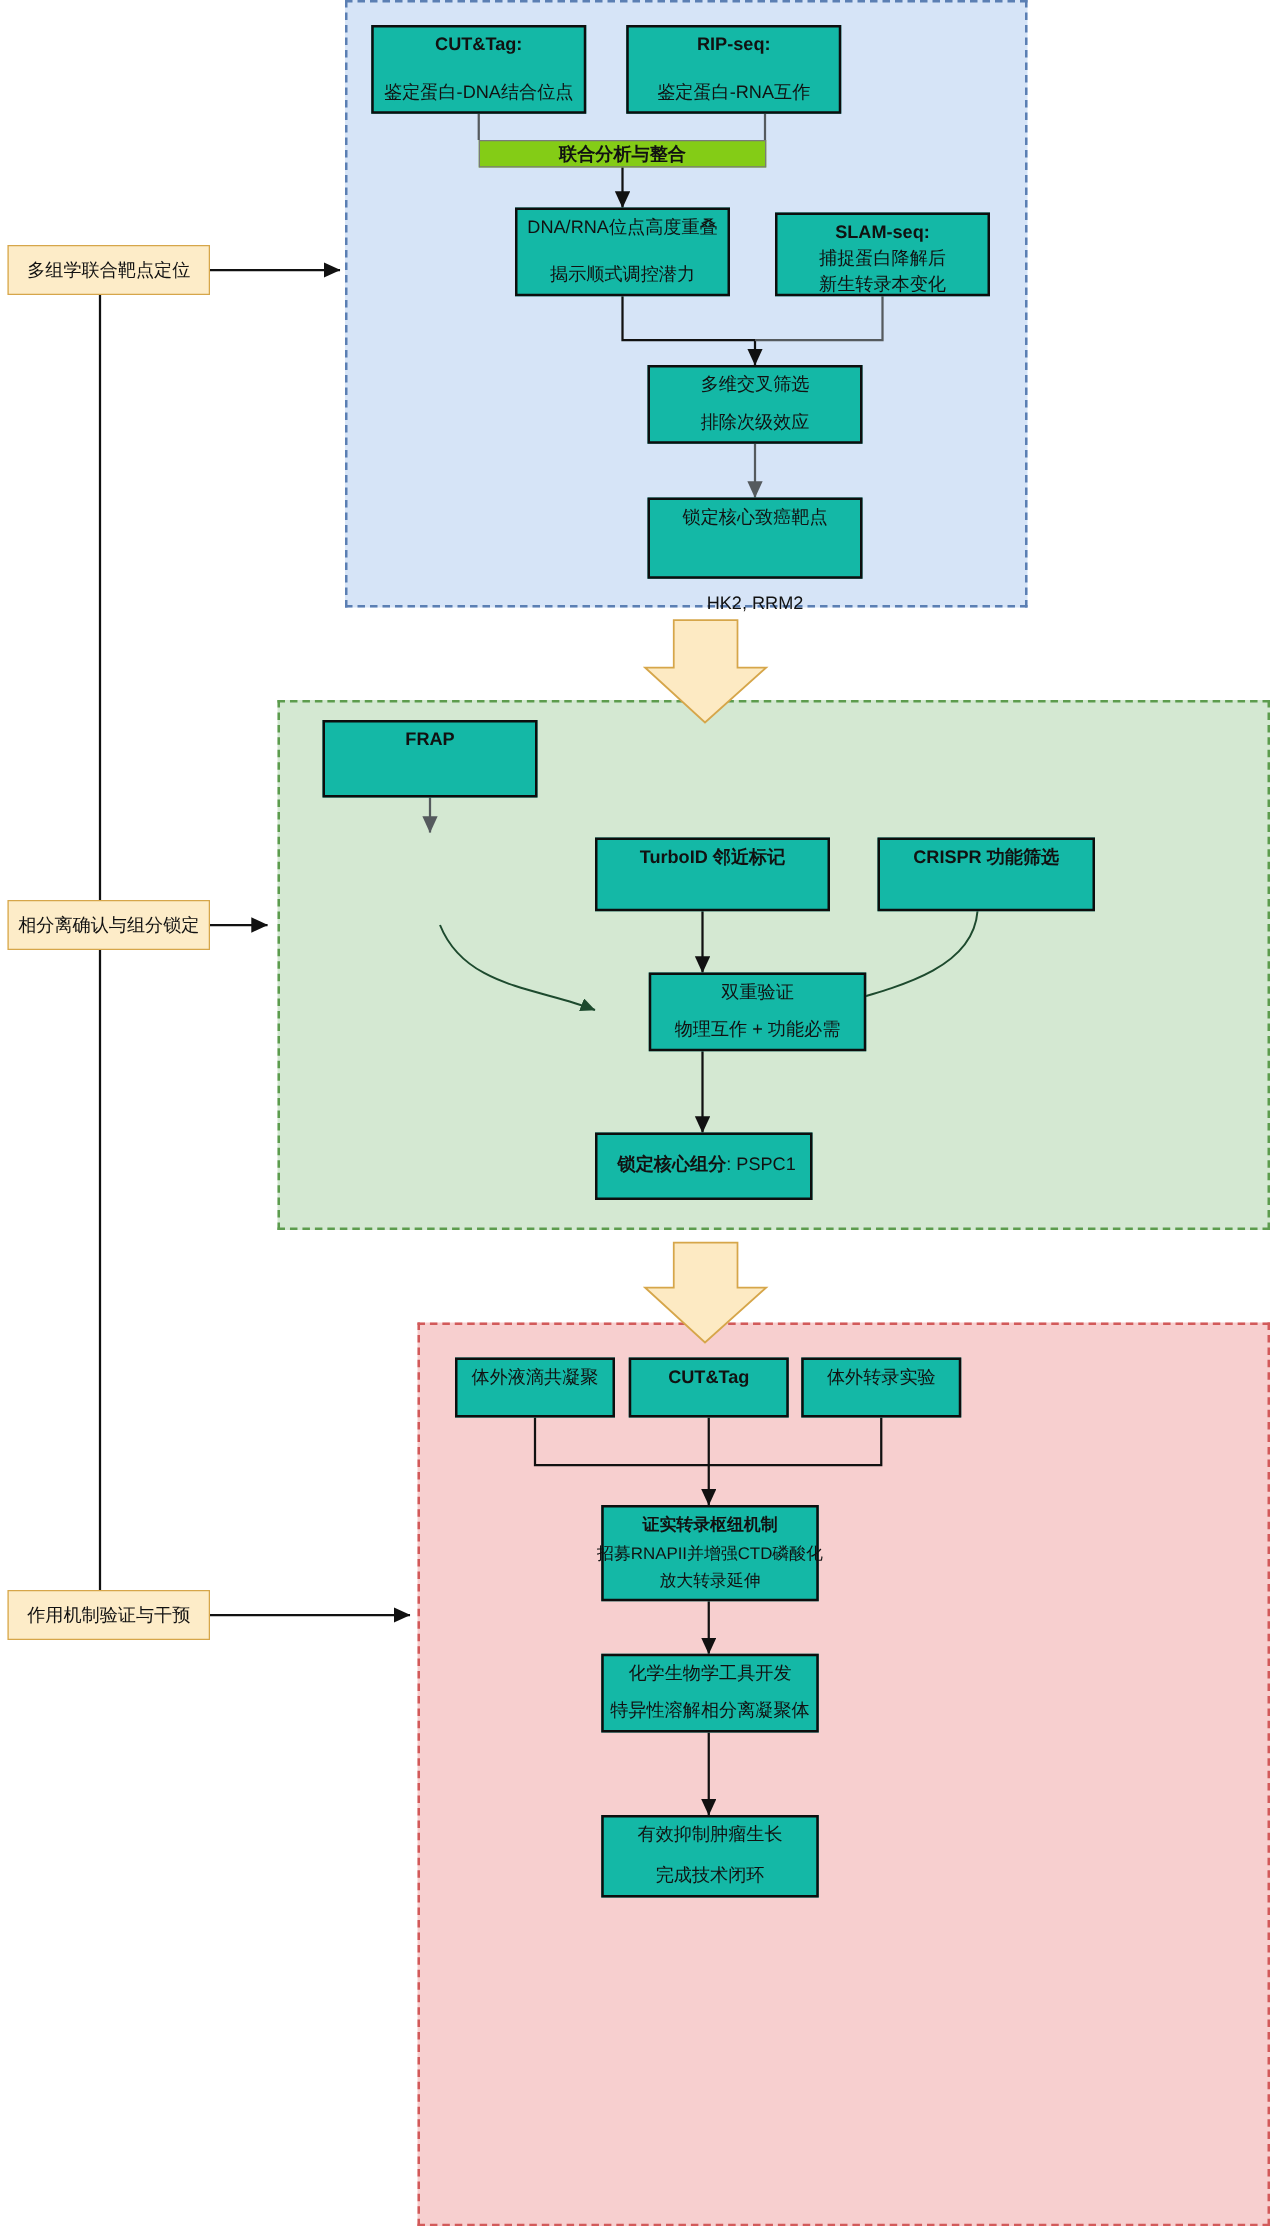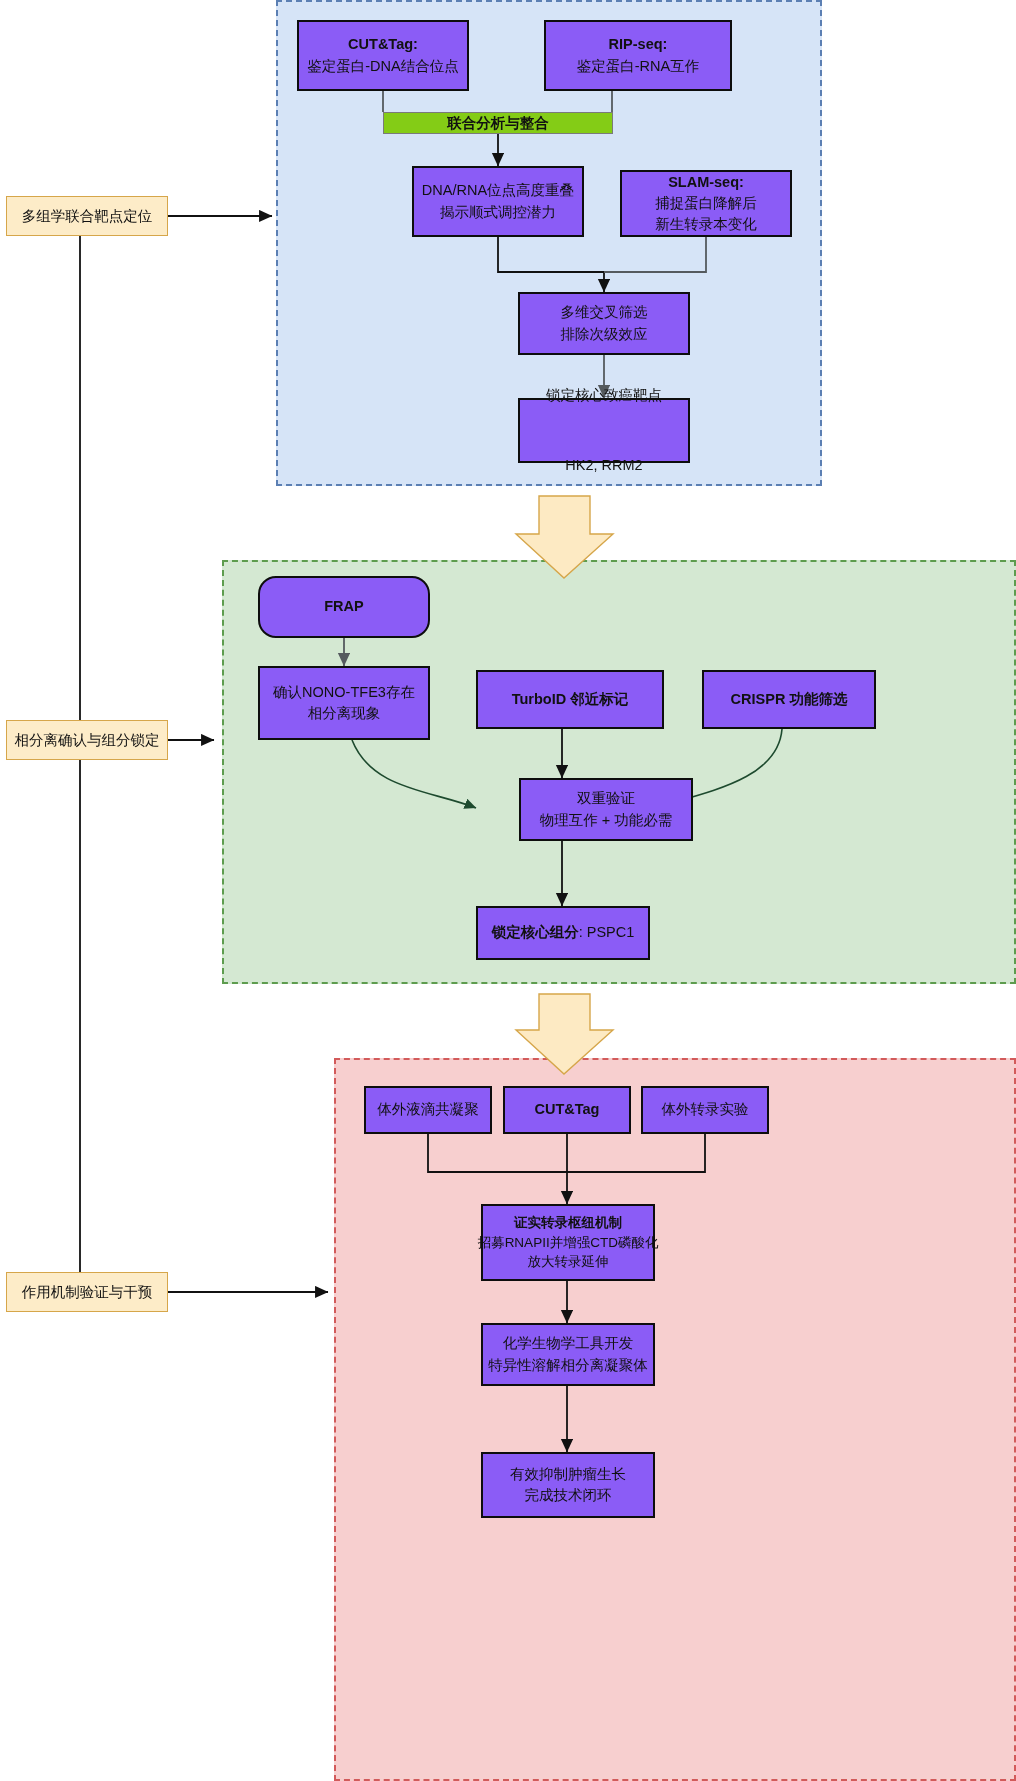--- a/index.html
+++ b/index.html
@@ -17,31 +17,31 @@
   }
   .zone {
     position: absolute;
   }
   .zone-blue   { background:#d6e4f7; border:2px dashed #5b7fb3; }
   .zone-green  { background:#d4e8d2; border:2px dashed #5d9c4e; }
   .zone-pink   { background:#f7cfcf; border:2px dashed #d25a5a; }
 
   .node {
     position: absolute;
-    background: #8b5cf6;
+    background: #14b8a6;
     border: 2px solid #0d0d0d;
     display: flex;
     flex-direction: column;
     align-items: center;
-    justify-content: center;
+    justify-content: space-between;
     text-align: center;
     color: #111111;
     font-size: 14.5px;
     line-height: 1.45;
-    padding: 4px 6px;
+    padding: 4px 16px;
   }
   .node .ln { display:block; white-space: nowrap; }
   .node .b { font-weight: bold; }
 
   .band {
     position: absolute;
     background: #84cc16;
     border: 1px solid #7a7a7a;
     display: flex;
     align-items: center;
@@ -152,21 +152,21 @@
   </div>
   <div class="stage" style="left:6px; top:1272px; width:162px; height:40px;">
     <span>作用机制验证与干预</span>
   </div>
 
   <div class="node" style="left:297px; top:20px; width:172px; height:71px;">
     <span class="ln b">CUT&amp;Tag:</span>
     <span class="ln">鉴定蛋白-DNA结合位点</span>
   </div>
 
-  <div class="node" style="left:544px; top:20px; width:188px; height:71px;">
+  <div class="node" style="left:501px; top:20px; width:172px; height:71px;">
     <span class="ln b">RIP-seq:</span>
     <span class="ln">鉴定蛋白-RNA互作</span>
   </div>
 
   <div class="band" style="left:383px; top:112px; width:230px; height:22px;">
     <span>联合分析与整合</span>
   </div>
 
   <div class="node" style="left:412px; top:166px; width:172px; height:71px;">
     <span class="ln">DNA/RNA位点高度重叠</span>
@@ -182,28 +182,24 @@
   <div class="node" style="left:518px; top:292px; width:172px; height:63px;">
     <span class="ln">多维交叉筛选</span>
     <span class="ln">排除次级效应</span>
   </div>
 
   <div class="node" style="left:518px; top:398px; width:172px; height:65px;gap:48px;">
     <span class="ln">锁定核心致癌靶点</span>
     <span class="ln">HK2, RRM2</span>
   </div>
 
-  <div class="node" style="left:258px; top:576px; width:172px; height:62px;border-radius:18px;">
+  <div class="node" style="left:258px; top:576px; width:172px; height:62px;">
     <span class="ln b">FRAP</span>
   </div>
 
-  <div class="node" style="left:258px; top:666px; width:172px; height:74px;">
-    <span class="ln">确认NONO-TFE3存在</span>
-    <span class="ln">相分离现象</span>
-  </div>
 
   <div class="node" style="left:476px; top:670px; width:188px; height:59px;">
     <span class="ln b">TurboID 邻近标记</span>
   </div>
 
   <div class="node" style="left:702px; top:670px; width:174px; height:59px;">
     <span class="ln b">CRISPR 功能筛选</span>
   </div>
 
   <div class="node" style="left:476px; top:778px; width:174px; height:63px;margin-left:43px;">

